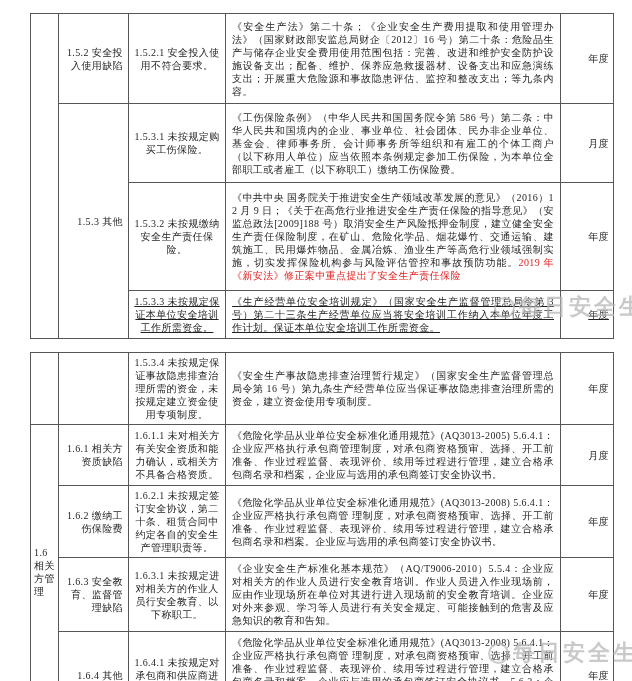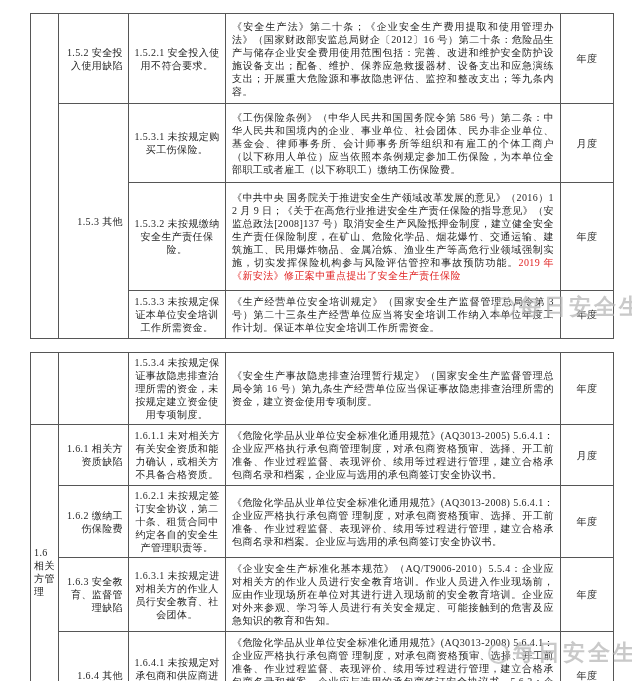--- a/index.html
+++ b/index.html
@@ -18,21 +18,21 @@
     border:1px solid #565656;
     font-size:10px;line-height:13px;letter-spacing:0.4px;
     vertical-align:middle;color:#1f1f1f;
     padding:3px 4px;box-sizing:border-box;
     word-break:break-all;
   }
   td.cat{text-align:left;padding:2px 3px;}
   td.sub{text-align:right;padding:3px 5px;}
   td.item{text-align:center;padding:3px 5px;}
   td.basis{text-align:justify;padding:4px 6px;}
-  td.freq{text-align:center;}
+  td.freq{text-align:right;}
   .red{color:#e01f1f;}
   .watermark{
     position:absolute;z-index:5;pointer-events:none;
     font-size:22px;font-weight:bold;letter-spacing:3px;
     color:rgba(183,183,183,0.75);white-space:nowrap;
     display:flex;align-items:center;gap:4px;
   }
   .wm-circle{
     display:inline-block;width:17px;height:17px;border-radius:50%;
     border:2px solid rgba(183,183,183,0.7);flex:0 0 auto;
@@ -60,24 +60,24 @@
     <td class="freq">年度</td>
   </tr>
   <tr style="height:79px;">
     <td class="sub" rowspan="3">1.5.3 其他</td>
     <td class="item">1.5.3.1 未按规定购买工伤保险。</td>
     <td class="basis">《工伤保险条例》（中华人民共和国国务院令第 586 号）第二条：中华人民共和国境内的企业、事业单位、社会团体、民办非企业单位、基金会、律师事务所、会计师事务所等组织和有雇工的个体工商户（以下称用人单位）应当依照本条例规定参加工伤保险，为本单位全部职工或者雇工（以下称职工）缴纳工伤保险费。</td>
     <td class="freq">月度</td>
   </tr>
   <tr style="height:108px;">
     <td class="item">1.5.3.2 未按规缴纳安全生产责任保险。</td>
-    <td class="basis"><span>《中共中央 国务院关于推进安全生产领域改革发展的意见》（2016）12 月 9 日；《关于在高危行业推进安全生产责任保险的指导意见》（安监总政法[2008]137 号）取消安全生产风险抵押金制度，建立健全安全生产责任保险制度，在矿山、危险化学品、烟花爆竹、交通运输、建筑施工、民用爆炸物品、金属冶炼、渔业生产等高危行业领域强制实施，切实发挥保险机构参与风险评估管控和事故预防功能。</span><span class="red">2019 年《新安法》修正案中重点提出了安全生产责任保险</span></td>
+    <td class="basis"><span>《中共中央 国务院关于推进安全生产领域改革发展的意见》（2016）12 月 9 日；《关于在高危行业推进安全生产责任保险的指导意见》（安监总政法[2009]188 号）取消安全生产风险抵押金制度，建立健全安全生产责任保险制度，在矿山、危险化学品、烟花爆竹、交通运输、建筑施工、民用爆炸物品、金属冶炼、渔业生产等高危行业领域强制实施，切实发挥保险机构参与风险评估管控和事故预防功能。</span><span class="red">2019 年《新安法》修正案中重点提出了安全生产责任保险</span></td>
     <td class="freq">年度</td>
   </tr>
-  <tr style="height:48px;">
+  <tr style="height:48px;text-decoration:underline;">
     <td class="item">1.5.3.3 未按规定保证本单位安全培训工作所需资金。</td>
     <td class="basis">《生产经营单位安全培训规定》（国家安全生产监督管理总局令第 3 号）第二十三条生产经营单位应当将安全培训工作纳入本单位年度工作计划。保证本单位安全培训工作所需资金。</td>
     <td class="freq">年度</td>
   </tr>
 </tbody>
   </table>
 
 <table id="table2" class="tbl">
   <colgroup>
     <col style="width:28px">
@@ -102,21 +102,21 @@
     <td class="freq">月度</td>
   </tr>
   <tr style="height:64px;">
     <td class="sub">1.6.2 缴纳工伤保险费</td>
     <td class="item">1.6.2.1 未按规定签订安全协议，第二十条、租赁合同中约定各自的安全生产管理职责等。</td>
     <td class="basis">《危险化学品从业单位安全标准化通用规范》(AQ3013-2008) 5.6.4.1：企业应严格执行承包商管 理制度，对承包商资格预审、选择、开工前准备、作业过程监督、表现评价、续用等过程进行管理，建立合格承包商名录和档案。企业应与选用的承包商签订安全协议书。</td>
     <td class="freq">年度</td>
   </tr>
   <tr style="height:66px;">
     <td class="sub">1.6.3 安全教育、监督管理缺陷</td>
-    <td class="item">1.6.3.1 未按规定进对相关方的作业人员行安全教育、社会团体。</td>
+    <td class="item">1.6.3.1 未按规定进对相关方的作业人员行安全教育、以下称职工。</td>
     <td class="basis">《企业安全生产标准化基本规范》（AQ/T9006-2010）5.5.4：企业应对相关方的作业人员进行安全教育培训。作业人员进入作业现场前，应由作业现场所在单位对其进行进入现场前的安全教育培训。企业应对外来参观、学习等人员进行有关安全规定、可能接触到的危害及应急知识的教育和告知。</td>
     <td class="freq">年度</td>
   </tr>
   <tr style="height:79px;">
     <td class="sub">1.6.4 其他</td>
     <td class="item">1.6.4.1 未按规定对承包商和供应商进行过程管理。</td>
     <td class="basis">《危险化学品从业单位安全标准化通用规范》(AQ3013-2008) 5.6.4.1：企业应严格执行承包商管 理制度，对承包商资格预审、选择、开工前准备、作业过程监督、表现评价、续用等过程进行管理，建立合格承包商名录和档案。企业应与选用的承包商签订安全协议书。5.6.2：企业应严格执行供应商管理制度，对供应商资格预审、选用和续用等过程进行管理，并定期识别与采购有关的风险。</td>
     <td class="freq">年度</td>
   </tr>
 </tbody>

